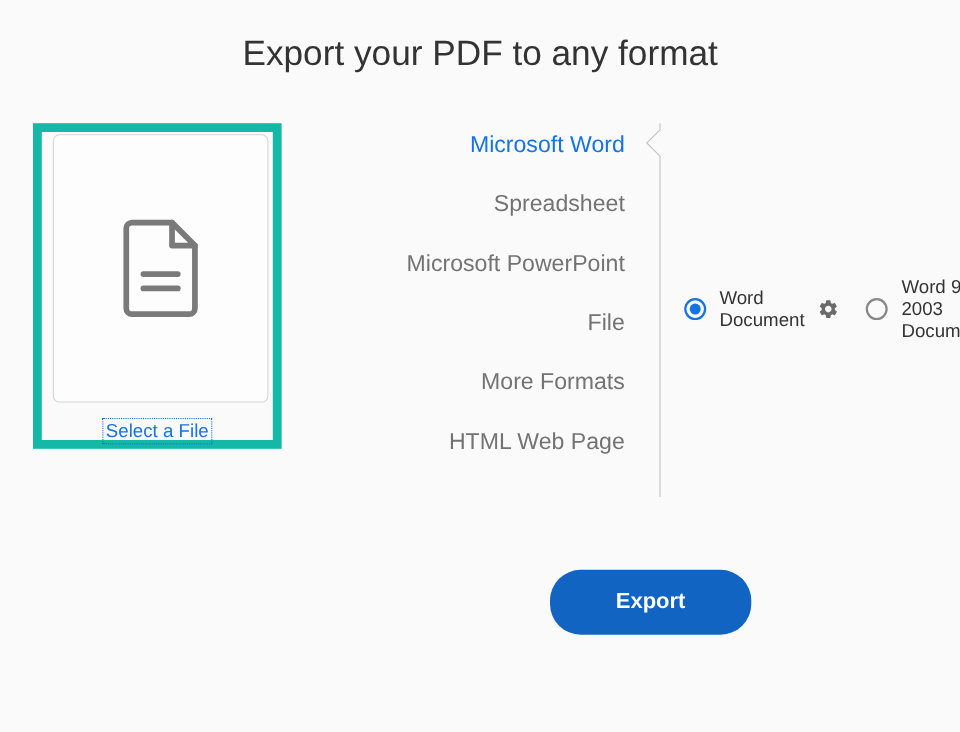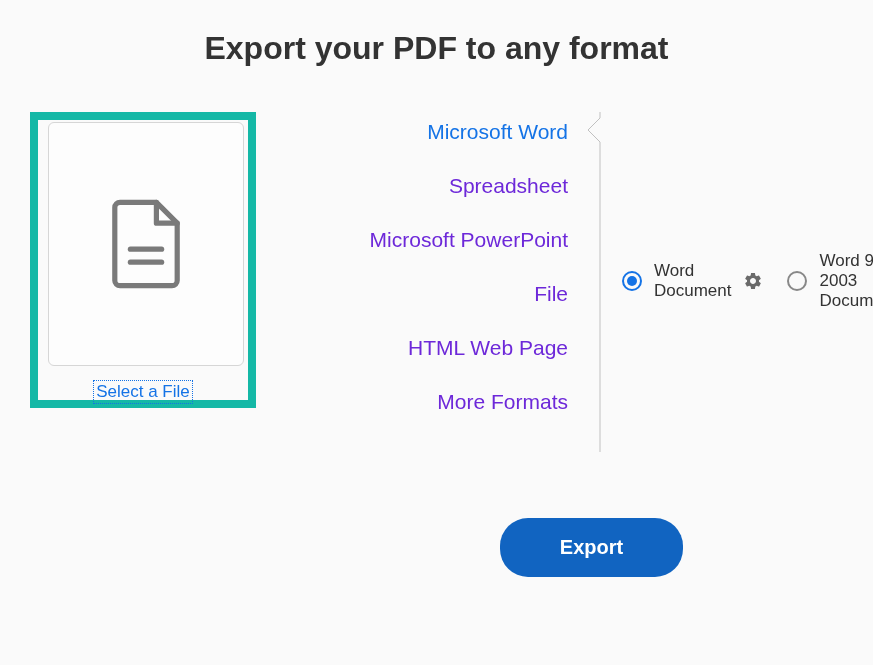--- a/index.html
+++ b/index.html
@@ -9,21 +9,21 @@
       width: 873px;
       height: 665px;
       overflow: hidden;
     }
     .container {
       padding: 30px 30px 0 30px;
     }
     .title {
       text-align: center;
       font-size: 32px;
-      font-weight: 700;
+      font-weight: 400;
       color: #333;
       margin-bottom: 45px;
     }
     .main {
       display: flex;
       gap: 30px;
     }
     .file-section {
       border: 8px solid #14b8a6;
       padding: 0 10px 10px 10px;
@@ -69,21 +69,21 @@
     .format-list {
       width: 300px;
       display: flex;
       flex-direction: column;
       gap: 30px;
       padding-top: 8px;
     }
     .format-item {
       text-align: right;
       font-size: 21px;
-      color: #6d28d9;
+      color: #737373;
       cursor: pointer;
       padding-right: 18px;
     }
     .format-item.selected {
       color: #1473e6;
     }
     .divider {
       position: relative;
       width: 30px;
       height: 330px;
@@ -184,22 +184,22 @@
       </div>
     </div>
 
     <div class="right-column">
       <div class="formats">
         <div class="format-list">
           <div class="format-item selected">Microsoft Word</div>
           <div class="format-item">Spreadsheet</div>
           <div class="format-item">Microsoft PowerPoint</div>
           <div class="format-item">File</div>
+          <div class="format-item">More Formats</div>
           <div class="format-item">HTML Web Page</div>
-          <div class="format-item">More Formats</div>
         </div>
 
         <div class="divider">
           <svg width="30" height="340" viewBox="0 0 30 340">
             <path d="M14 0 L14 6 L2 18 L14 30 L14 340" stroke="#c0c0c0" stroke-width="1" fill="none"></path>
           </svg>
         </div>
 
         <div class="options">
           <div class="option-row">

